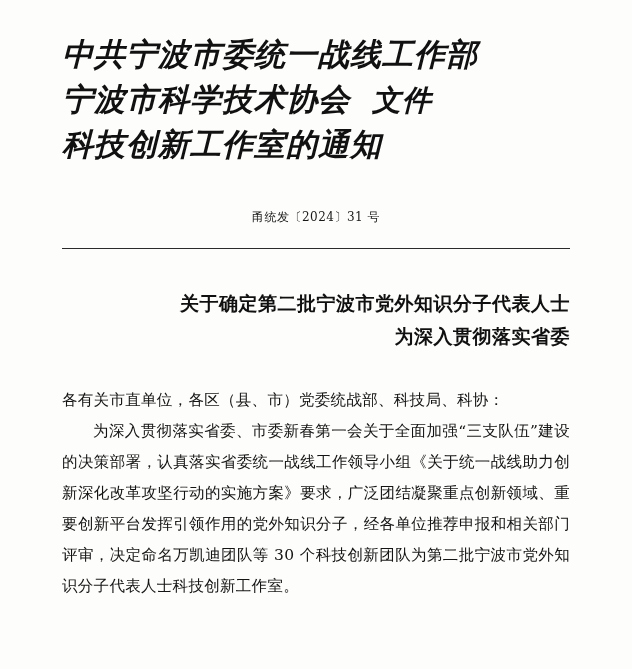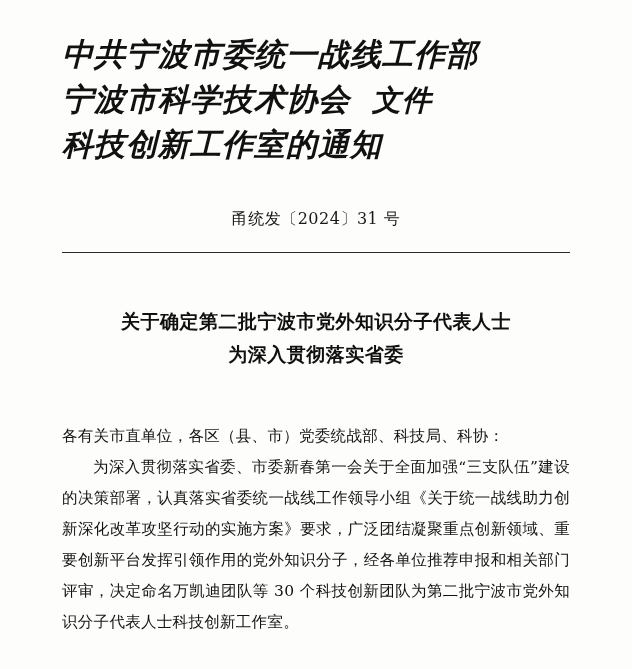--- a/index.html
+++ b/index.html
@@ -47,48 +47,48 @@
     font-size: 29px;
     letter-spacing: 1px;
     color: #111;
     margin-left: 22px;
     line-height: 1.45;
   }
   
   .docnum {
     text-align: center;
     font-family: "DejaVu Serif", "Liberation Serif", serif;
-    font-size: 16px;
+    font-size: 12px;
     color: #181818;
     margin-top: 42px;
     letter-spacing: 0.5px;
   }
   
   .rule {
     height: 1px;
     background: #2a2a2a;
     margin-top: 22px;
   }
   
   .title {
-    margin-top: 54px;
-    text-align: center;
-    font-family: Liberation Mono, monospace;
+    margin-top: 38px;
+    text-align: right;
+    font-family: Liberation Sans, sans-serif;
     font-weight: bold;
     font-size: 19px;
     line-height: 1.75;
     color: #101010;
     letter-spacing: 0.5px;
   }
   .title-line {
     display: block;
   }
   
   .body {
-    margin-top: 48px;
+    margin-top: 32px;
     font-family: "DejaVu Serif", "Liberation Serif", serif;
     font-size: 15.5px;
     line-height: 2.0;
     color: #141414;
     text-align: justify;
     letter-spacing: 0.3px;
   }
   .para {
     margin: 0;
   }

